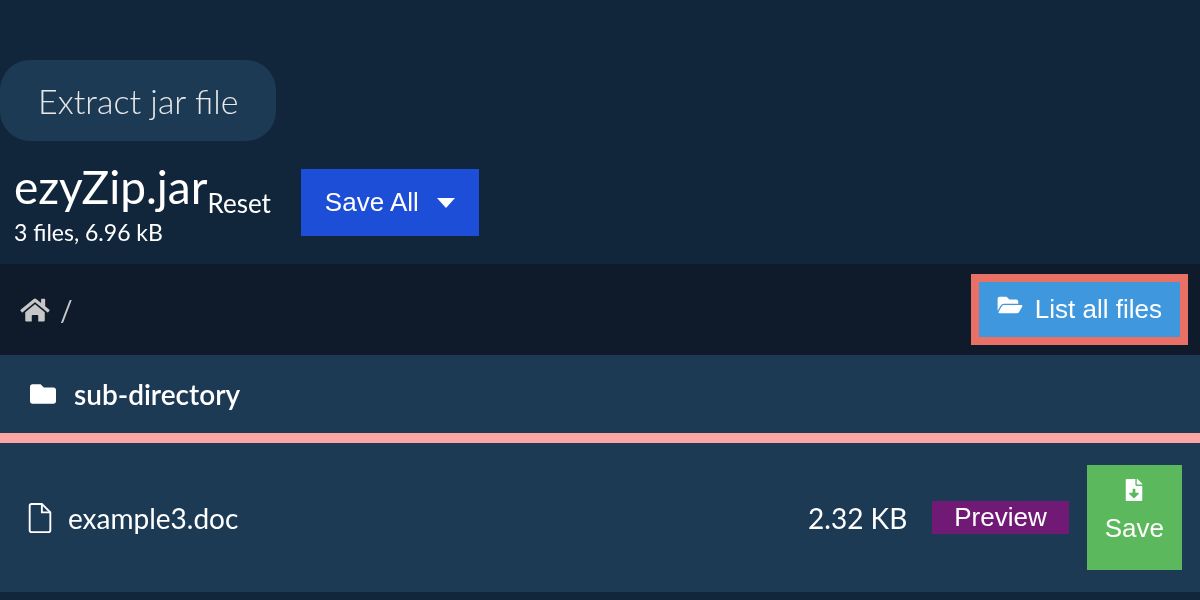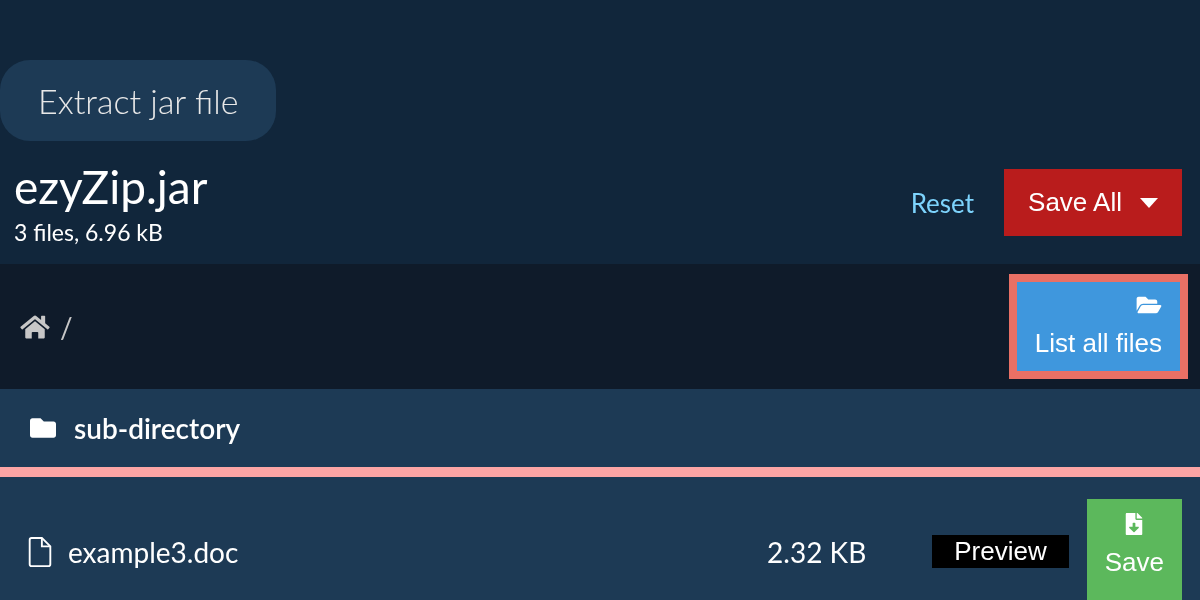--- a/index.html
+++ b/index.html
@@ -19,46 +19,45 @@
     background: #1d3a55;
     padding: 20px 38px;
     font-size: 34px;
     font-weight: 300;
     color: #e8e8e8;
     border-radius: 30px;
   }
   .header-section {
     display: flex;
     align-items: center;
-    justify-content: space-between;
     padding: 18px 18px 18px 14px;
   }
   .title-block { }
   .file-title {
     font-size: 46px;
     font-weight: 400;
     color: #ffffff;
   }
   .file-meta {
     font-size: 23px;
     color: #ffffff;
     margin-top: 4px;
   }
   .header-actions {
     display: flex;
     align-items: center;
     gap: 30px;
   }
   .reset-link {
     font-size: 26px;
-    color: #7dd3fc;
+    color: #ffffff;
     cursor: pointer;
   }
   .btn-green {
-    background: #b91c1c;
+    background: #1d4ed8;
     color: #ffffff;
     border: none;
     font-size: 26px;
     padding: 18px 24px;
     display: inline-flex;
     align-items: center;
     gap: 18px;
     cursor: pointer;
   }
   .btn-green .caret, .btn-blue .caret {
@@ -90,24 +89,23 @@
     padding: 8px;
     display: inline-block;
   }
   .btn-list {
     background: #3f97dd;
     color: #ffffff;
     border: none;
     font-size: 26px;
     padding: 12px 18px;
     display: inline-flex;
-    align-items: flex-end;
+    align-items: flex-start;
     gap: 12px;
     cursor: pointer;
-    flex-direction: column;
   }
   .file-list {
     background: #1d3a55;
     margin-top: 0;
   }
   .list-row {
     display: flex;
     align-items: center;
     padding: 22px 18px 22px 28px;
     border-bottom: 10px solid #fca5a5;
@@ -120,30 +118,29 @@
     gap: 16px;
     font-size: 28px;
     font-weight: 600;
     color: #ffffff;
     flex: 1;
   }
   .row-name.thin { font-weight: 400; font-size: 28px; }
   .row-size {
     font-size: 28px;
     color: #ffffff;
-    margin-right: 24px;
+    margin-right: 7px;
   }
   .btn-blue {
-    background: #000000;
+    background: #701a75;
     color: #ffffff;
     border: none;
     font-size: 26px;
     padding: 1px 22px;
     cursor: pointer;
-    margin-left: 24px;
   }
   .btn-save-small {
     background: #5cb85c;
     color: #ffffff;
     border: none;
     font-size: 26px;
     padding: 14px 18px;
     display: inline-flex;
     align-items: center;
     gap: 12px;

